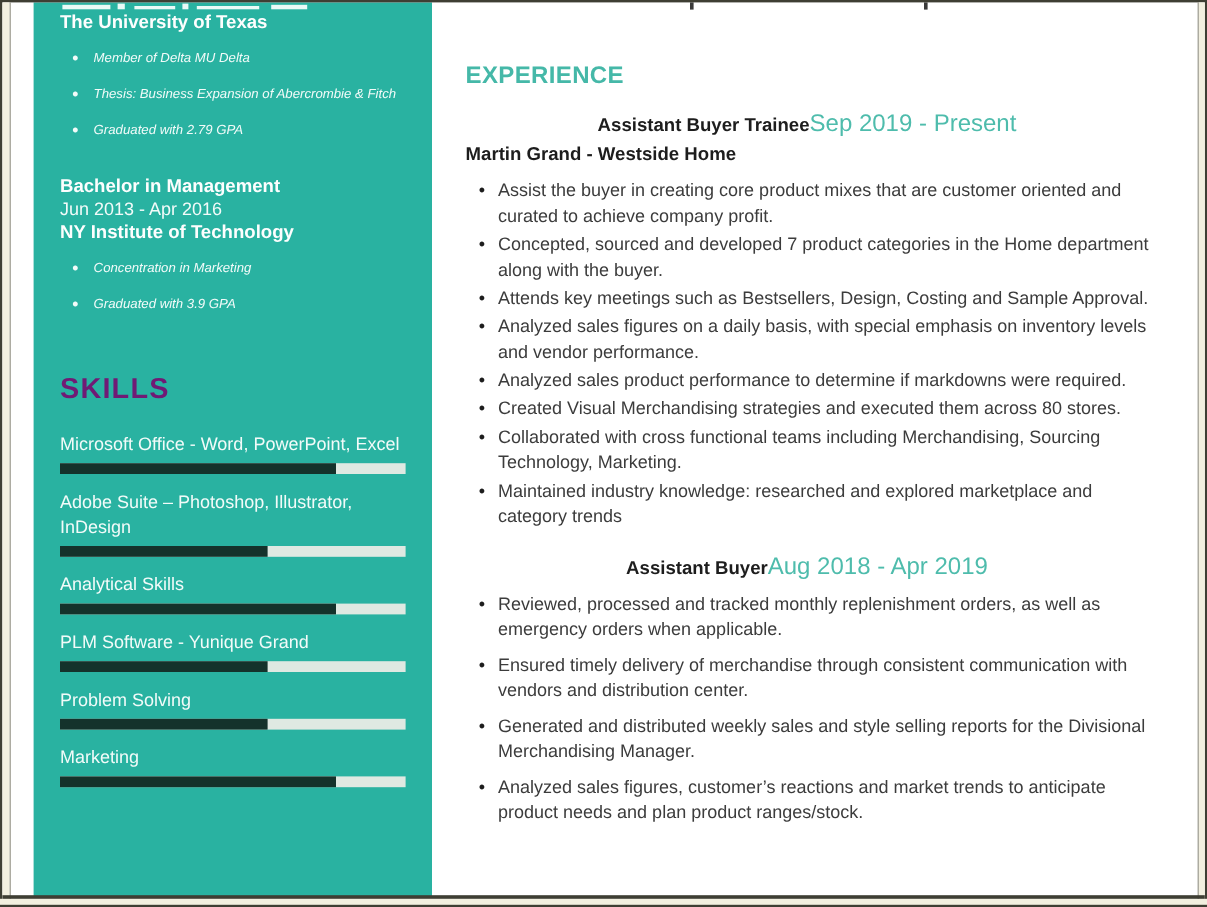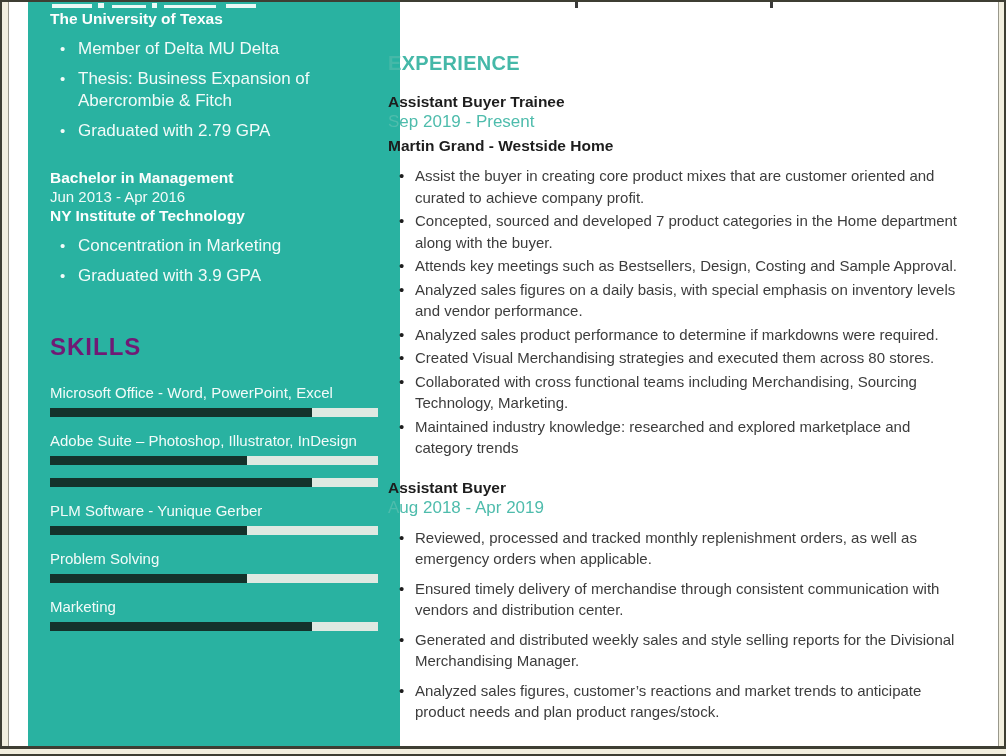--- a/index.html
+++ b/index.html
@@ -31,45 +31,45 @@
   .frame-bottom-cream{position:absolute;left:0;right:0;bottom:0;height:7px;background:var(--frame_cream);z-index:5;}
   .frame-bottom-outer{position:absolute;left:0;right:0;bottom:0;height:2px;background:var(--frame_dark);z-index:6;}
   .frame-bottom-line{position:absolute;left:2px;right:2px;bottom:7px;height:3px;background:var(--frame_dark);z-index:6;}
   
   .tick{position:absolute;top:2px;width:3px;height:6px;background:#3a3a3a;z-index:4;}
   .tick-1{left:575px;}
   .tick-2{left:770px;}
 
   
   .sidebar{
-    position:absolute;left:28px;top:2px;width:372px;height:745px;
+    position:absolute;left:28px;top:2px;width:332px;height:745px;
     background:var(--sidebar_bg);color:var(--sidebar_text);
     padding:7px 22px 0;box-sizing:border-box;z-index:1;
   }
   .clip-frag{position:absolute;top:0;left:0;right:0;height:6px;overflow:hidden;}
   .clip-frag i{position:absolute;background:#eafaf7;display:block;}
   .edu-entry{margin:0;}
   .edu-entry + .edu-entry{margin-top:26px;}
   .edu-head{font-weight:bold;font-size:15.5px;line-height:19px;color:#fdfefe;margin:0;}
   .edu-dates{font-size:15px;line-height:19px;margin:0;}
   ul.edu-bullets{list-style:none;margin:10px 0 0;padding:0;}
-  li.edu-bullet{position:relative;padding-left:28px;margin-bottom:8px;font-size:17px;line-height:22px;}
+  li.edu-bullet{position:relative;padding-left:28px;margin-bottom:8px;font-size:11px;line-height:22px;font-style:italic;}
   li.edu-bullet::before{content:"•";position:absolute;left:10px;top:0;font-size:15px;}
   .skills-title{font-size:24px;font-weight:bold;letter-spacing:1px;color:#701a75;margin:46px 0 21px;}
   .skill-item{margin-bottom:13px;}
   .skill-label{font-size:15px;line-height:21px;margin-bottom:5px;}
   .skill-bar{height:9px;background:var(--bar_track);}
   .skill-bar-fill{height:100%;background:var(--bar_fill);}
 
   
   .main{position:absolute;left:388px;top:2px;width:597px;z-index:1;}
   .experience-title{font-size:20px;font-weight:bold;color:var(--accent);letter-spacing:0.3px;margin:50px 0 17px;}
-  .job-header{display:flex;justify-content:flex-start;align-items:baseline;padding-right:28px;flex-direction:column;}
+  .job-header{display:flex;justify-content:center;align-items:baseline;padding-right:28px;}
   .job-title{font-size:15.5px;font-weight:bold;color:var(--text_dark);margin:0;line-height:20px;}
-  .job-dates{font-size:17px;color:#4ebcac;}
+  .job-dates{font-size:20px;color:#4ebcac;}
   .job-company{font-size:15.5px;font-weight:bold;color:var(--text_dark);margin:4px 0 0;line-height:20px;}
   ul.job-bullets{list-style:none;margin:9px 0 0;padding:0;}
   li.job-bullet{position:relative;padding-left:27px;margin-bottom:2px;font-size:15px;line-height:21.5px;color:var(--text_body);width:570px;box-sizing:border-box;}
   li.job-bullet::before{content:"•";position:absolute;left:11px;top:0;color:var(--text_dark);}
   .job + .job{margin-top:19px;}
   .job:nth-of-type(2) li.job-bullet{margin-bottom:8px;}
 </style>
 </head>
 <body>
 
@@ -122,26 +122,27 @@
           <div class="skill-bar-fill" style="width: 80%;"></div>
         </div>
       </div>
       <div class="skill-item">
         <div class="skill-label">Adobe Suite – Photoshop, Illustrator, InDesign</div>
         <div class="skill-bar">
           <div class="skill-bar-fill" style="width: 60%;"></div>
         </div>
       </div>
       <div class="skill-item">
+        <div class="skill-label">Analytical Skills</div>
         <div class="skill-bar">
           <div class="skill-bar-fill" style="width: 80%;"></div>
         </div>
       </div>
       <div class="skill-item">
-        <div class="skill-label">PLM Software - Yunique Gerber</div>
+        <div class="skill-label">PLM Software - Yunique Grand</div>
         <div class="skill-bar">
           <div class="skill-bar-fill" style="width: 60%;"></div>
         </div>
       </div>
       <div class="skill-item">
         <div class="skill-label">Problem Solving</div>
         <div class="skill-bar">
           <div class="skill-bar-fill" style="width: 60%;"></div>
         </div>
       </div>

